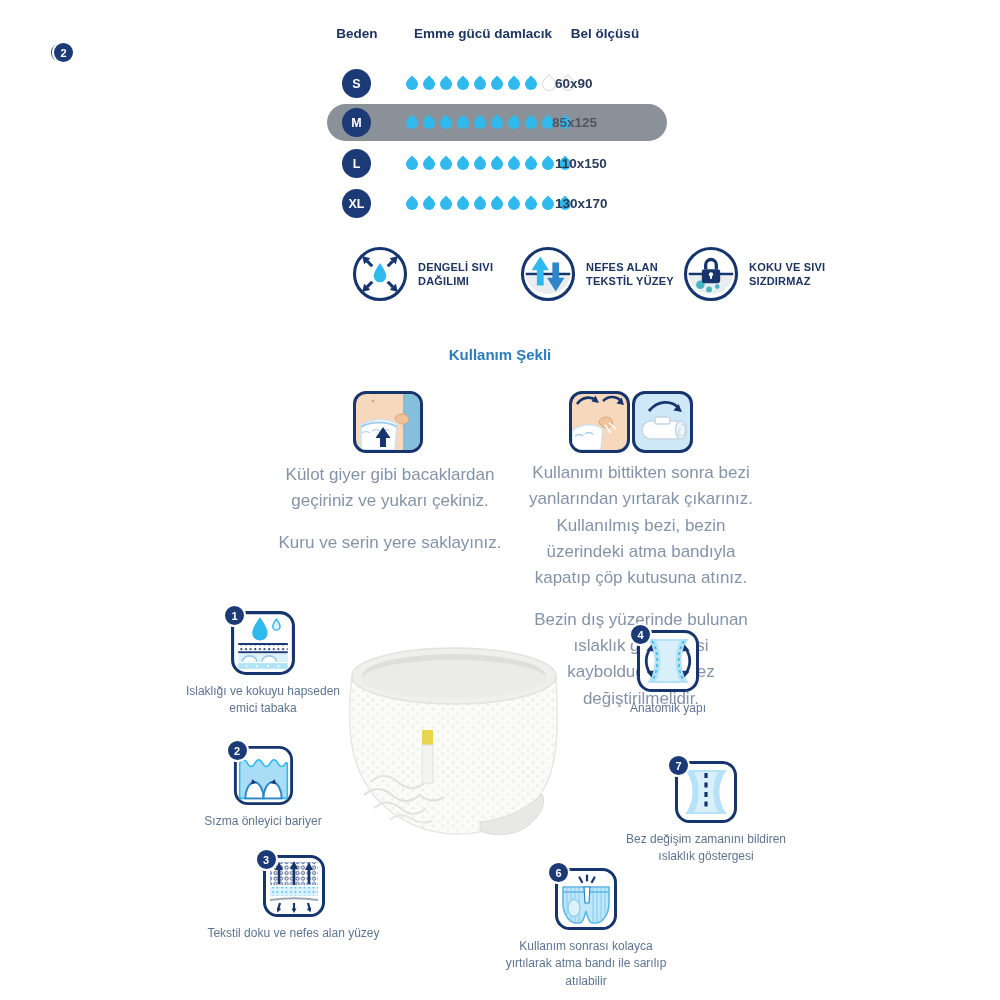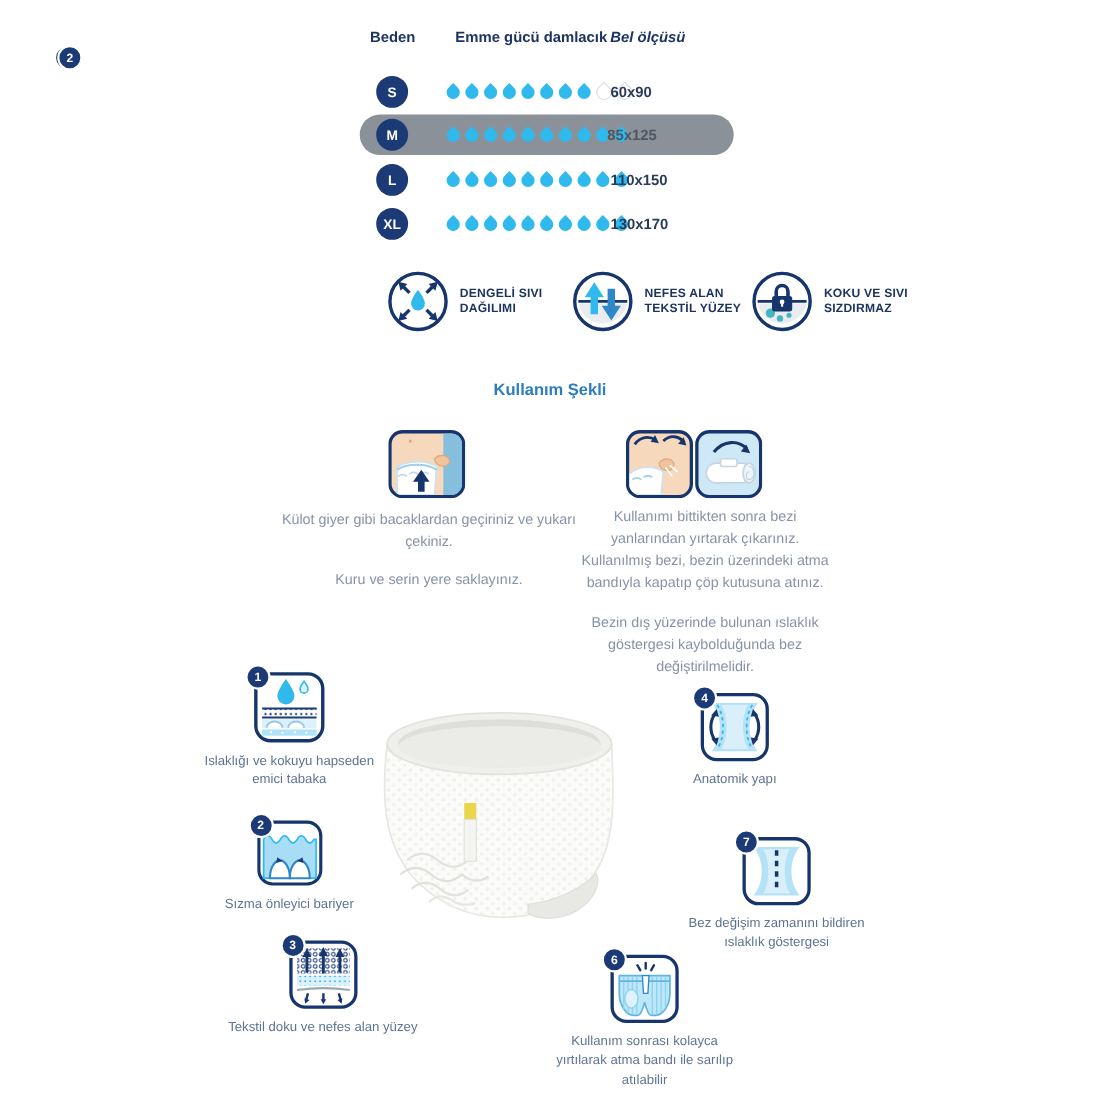--- a/index.html
+++ b/index.html
@@ -4,21 +4,21 @@
 <style>
   html,body{margin:0;padding:0;background:#fff;}
   .page{position:relative;width:1000px;height:1000px;background:#fff;overflow:hidden;
         font-family:"Liberation Sans",sans-serif;color:#1d3461;}
 
   
   .size-table{position:absolute;left:330px;top:14px;width:334px;height:200px;}
   .st-header{position:absolute;top:12px;height:16px;font-size:13.5px;font-weight:bold;color:#1d3461;text-align:center;}
   .h-size{left:-18px;width:90px;}
   .h-abs{left:63px;width:180px;}
-  .h-waist{left:209px;width:100px;font-style:italic;}
+  .h-waist{left:225px;width:100px;}
   .st-row{position:absolute;left:0;width:334px;height:37px;}
   .st-row.highlighted{background:#8b9198;border-radius:19px;left:-3px;width:340px;}
   .row-s{top:51px}.row-m{top:90px}.row-l{top:131px}.row-xl{top:171px}
   .size-circle{position:absolute;left:12px;top:4px;width:29px;height:29px;border-radius:50%;
      background:#1b3a76;color:#fff;font-weight:bold;font-size:12.5px;
      display:flex;align-items:center;justify-content:center;}
   .st-row.highlighted .size-circle{left:15px;}
   .droplets{position:absolute;left:73px;top:0;width:176px;height:37px;display:flex;align-items:center;}
   .st-row.highlighted .droplets{left:76px;}
   .droplet{display:inline-block;width:12px;height:12px;margin:0 2.5px;
@@ -39,21 +39,21 @@
   .usage-title{position:absolute;top:346px;left:0;width:1000px;text-align:center;
      font-size:15px;font-weight:bold;color:#2b7dbd;}
   .step-img{position:absolute;}
   #step1-img{left:353px;top:391px;width:70px;height:62px;}
   #step2-img{left:569px;top:391px;width:124px;height:62px;}
   .num-badge{position:absolute;width:19px;height:19px;border-radius:50%;background:#1b3a76;
      border:2px solid #fff;color:#fff;font-size:11px;font-weight:bold;
      display:flex;align-items:center;justify-content:center;z-index:3;}
   #step1-badge{left:49px;top:41px;}
   #step2-badge{left:52px;top:41px;}
-  .step-text{position:absolute;font-size:13px;color:#8593a8;text-align:center;line-height:1.55;}
+  .step-text{position:absolute;font-size:17px;color:#8593a8;text-align:center;line-height:1.55;}
   .step-text p{margin:0 0 15px 0;}
   #step1-text{left:253px;top:462px;width:274px;}
   #step2-text{left:528px;top:460px;width:226px;}
 
   
   .product-photo{position:absolute;left:330px;top:634px;width:250px;height:206px;}
   .pf{position:absolute;text-align:center;}
   .pf-icon{position:relative;margin:0 auto;}
   .pf-icon svg{display:block;}
   .pf .num-badge{left:-7px;top:-6px;}

